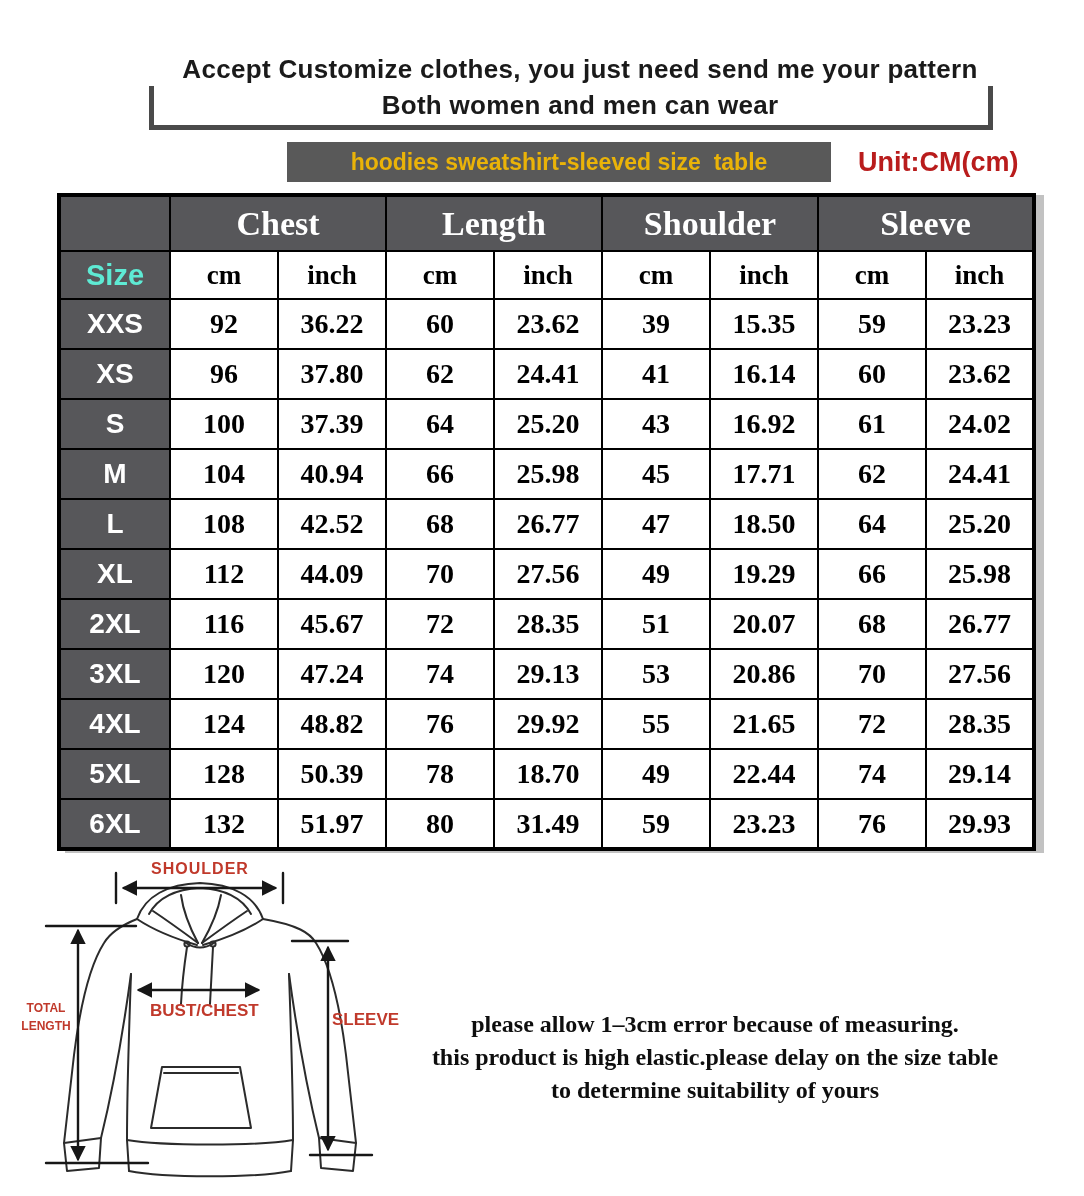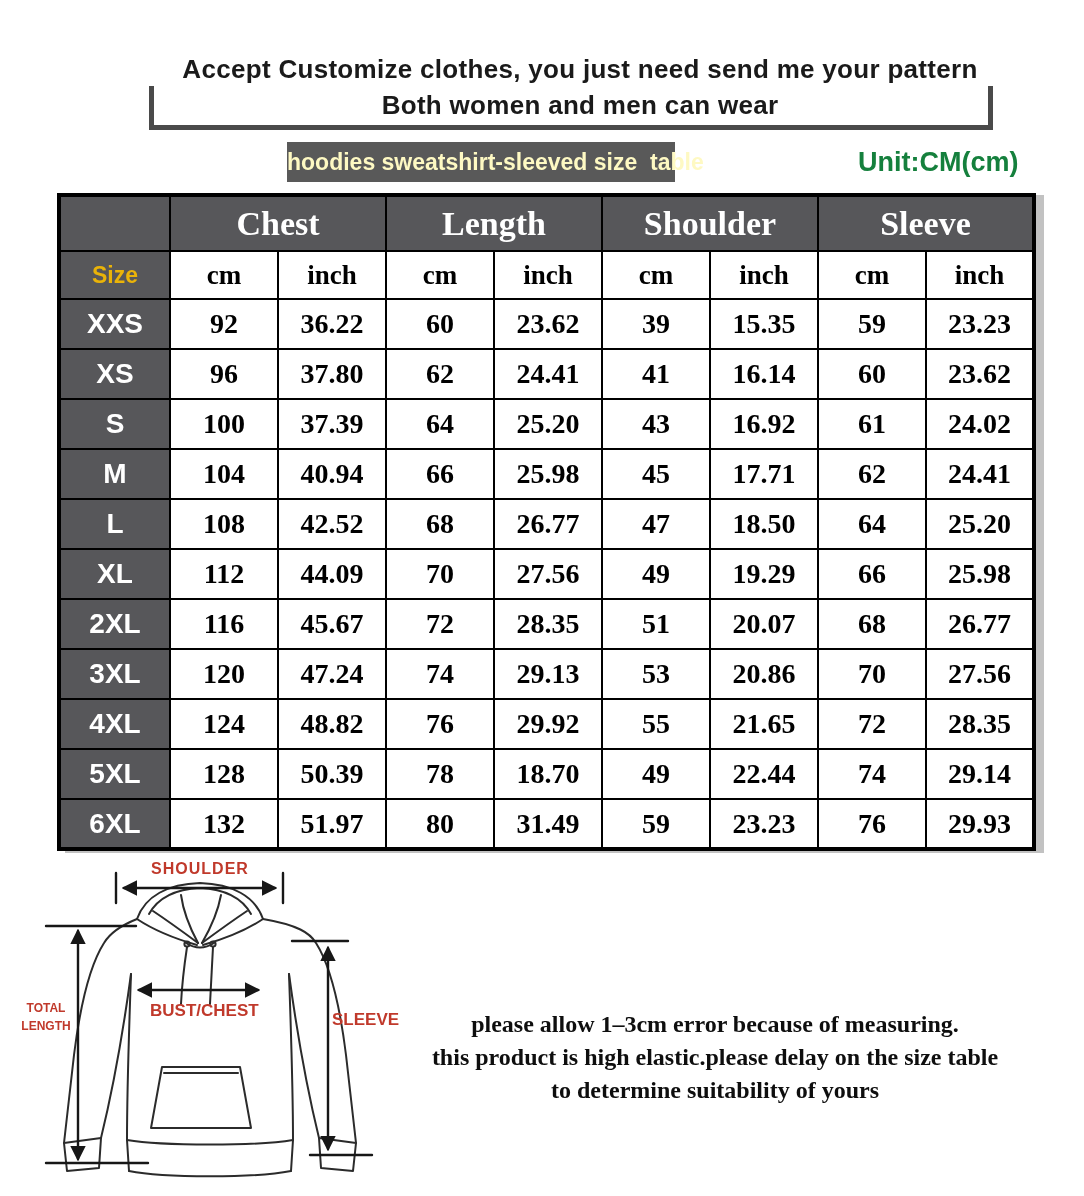--- a/index.html
+++ b/index.html
@@ -24,46 +24,46 @@
   }
   .hdr-line{
     position:absolute;left:80px;width:1000px;text-align:center;
     font-size:26px;font-weight:bold;color:#1a1a1a;letter-spacing:.3px;
     white-space:nowrap;
   }
   .hdr-line.l1{top:54px;}
   .hdr-line.l2{top:90px;}
   
   .title-bar{
-    position:absolute;left:287px;top:142px;width:388px;height:40px;
-    background:var(--title-bar-bg);color:#fef9c3;font-size:23px;font-weight:bold;
+    position:absolute;left:287px;top:142px;width:544px;height:40px;
+    background:var(--title-bar-bg);color:#eab308;font-size:23px;font-weight:bold;
     line-height:40px;text-align:center;white-space:pre;
   }
   .unit-label{
     position:absolute;left:858px;top:147px;font-size:27px;font-weight:bold;
-    color:#15803d;white-space:nowrap;
+    color:#b91c1c;white-space:nowrap;
   }
   
   .size-table-wrap{position:absolute;left:57px;top:193px;}
   table.size-table{
     border-collapse:collapse;border:4px solid #000;
     box-shadow:8px 2px 0 rgba(120,120,120,.45);
     table-layout:fixed;
   }
   table.size-table th,table.size-table td{
     border:2px solid #000;text-align:center;vertical-align:middle;padding:0;
   }
   .grp-row th{
     height:56px;background:var(--dark-cell);color:#fff;
     font-family:"Liberation Serif",serif;font-size:34px;font-weight:bold;
   }
   .sub-row th{height:48px;}
   .sub-corner{
-    background:var(--dark-cell);color:#eab308;
-    font-family:"Liberation Sans",sans-serif;font-size:23px;font-weight:bold;
+    background:var(--dark-cell);color:#5eead4;
+    font-family:"Liberation Sans",sans-serif;font-size:29px;font-weight:bold;
   }
   .sub-unit{
     background:#fff;color:#000;
     font-family:"Liberation Serif",serif;font-size:27px;font-weight:bold;
   }
   tbody.size-body tr{height:50px;}
   tbody.size-body th{
     background:var(--dark-cell);color:#fff;
     font-family:"Liberation Sans",sans-serif;font-size:28px;font-weight:bold;
   }

